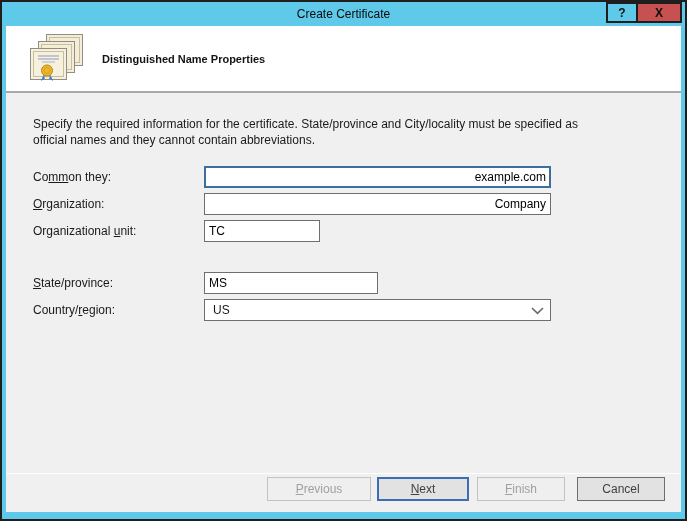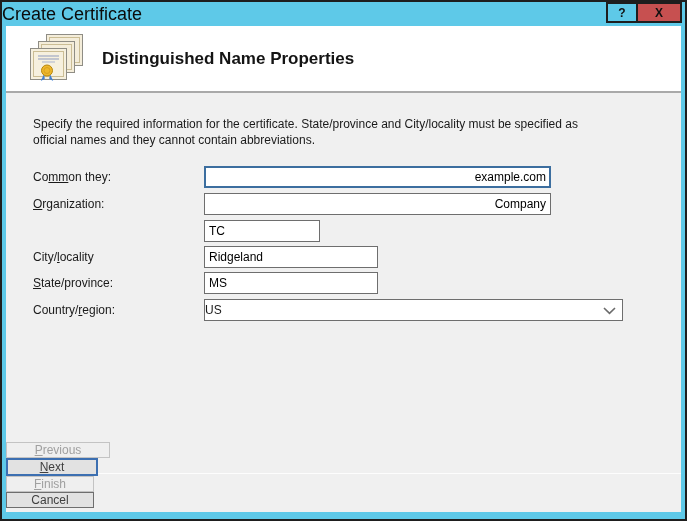--- a/index.html
+++ b/index.html
@@ -6,74 +6,73 @@
   html,body { width:687px; height:521px; background:#fff; }
   body { font-family:"Liberation Sans", sans-serif; }
 
   .window {
     position:relative; width:687px; height:521px;
     background:#5ec9e8; border:2px solid #1e1e1e;
   }
 
   
   .titlebar {
-    height:24px; text-align:left; font-size:18px; line-height:25px; color:#0b0b0b;
+    height:24px; text-align:center; font-size:12px; line-height:25px; color:#0b0b0b;
   }
   .tb-controls { position:absolute; top:0; right:3px; display:flex; z-index:5; }
   .tb-btn {
     height:21px; border:2px solid #1e1e1e; display:flex; align-items:center;
     justify-content:center; font-weight:bold; font-size:12px; color:#111; cursor:default;
   }
   .tb-help { width:31px; background:#5ec9e8; border-right-width:1px; }
   .tb-close { width:45px; background:#c75050; border-left-width:1px; }
 
   
   .frame {
     position:absolute; left:4px; right:4px; top:24px; bottom:7px;
     background:#f0f0f0; display:flex; flex-direction:column; overflow:hidden;
   }
   .header {
     height:67px; background:#ffffff; border-bottom:2px solid #a9a9a9;
     display:flex; align-items:center; padding-left:24px; flex:none;
   }
-  .header-title { font-weight:bold; font-size:17px; color:#141414; margin-left:18px; }
+  .header-title { font-weight:bold; font-size:11px; color:#141414; margin-left:18px; }
 
   .content { position:relative; flex:1; font-size:12px; color:#1a1a1a;border-radius:18px; }
 
   .description { position:absolute; left:27px; top:24px; line-height:15.5px; }
 
   .row { position:absolute; left:27px; right:0; height:22px; }
   .row .lbl { position:absolute; left:0; top:0; line-height:22px; }
   .r0 { top:73px; }  .r1 { top:100px; } .r2 { top:127px; }
   .r3 { top:153px; } .r4 { top:179px; } .r5 { top:206px; }
 
   .field {
     position:absolute; left:171px; top:0; height:22px;
     border:1px solid #6e6e6e; background:#fff; color:#000;
     font:12px "Liberation Sans", sans-serif; padding:0 4px;
   }
   .w-full { width:347px;text-align:right; } .w-sm { width:116px; } .w-md { width:174px; }
   .focused { border:1px solid #3c6e9f; outline:1px solid #3c6e9f; outline-offset:-2px; }
 
   .select {
-    position:absolute; left:171px; top:0; width:419px; height:22px;
+    position:absolute; left:171px; top:0; width:347px; height:22px;
     border:1px solid #6e6e6e; background:#fff; display:flex; align-items:center;
-    padding:0 0; cursor:default;
+    padding:0 8px; cursor:default;
   }
   .select .chev { position:absolute; right:6px; top:7px; line-height:0; }
 
   u.k { text-decoration:underline; }
 
   
   .footer {
     position:absolute; left:0; right:0; bottom:0; height:39px;
     border-top:1px solid #fdfdfd;
-    display:flex; justify-content:flex-end; align-items:flex-start;
-    padding:3px 16px 4px 0;
-    flex-direction:column;
+    display:flex; justify-content:flex-end; align-items:center;
+    padding:3px 16px 12px 0;
   }
   .btn {
     height:24px; background:#e2e2e2; border:1px solid #6e6e6e; color:#404040;
     font:12px "Liberation Sans", sans-serif; display:inline-flex;
     align-items:center; justify-content:center; cursor:default;
   }
   .btn.default { border:2px solid #3c6fb1; }
   .btn.disabled { background:#efefef; border:1px solid #c3c3c3; color:#a0a0a0; }
   .btn-prev   { width:104px; margin-right:6px; }
   .btn-next   { width:92px;  margin-right:8px; }
@@ -140,27 +139,24 @@
         <span class="lbl"><span>Co</span><u class="k">mm</u><span>on they:</span></span>
         <input class="field w-full focused" type="text" value="example.com" style="">
       </div>
 
       <div class="row r1">
         <span class="lbl"><span></span><u class="k">O</u><span>rganization:</span></span>
         <input class="field w-full" type="text" value="Company" style="">
       </div>
 
       <div class="row r2">
+        <span class="lbl"><span>Organizational </span><u class="k">u</u><span>nit:</span></span>
         <input class="field w-sm" type="text" value="TC" style="">
       </div>
 
-      <div class="row r3">
-        <span class="lbl"><span>City/</span><u class="k">l</u><span>ocality</span></span>
-        <input class="field w-md" type="text" value="Ridgeland" style="">
-      </div>
 
       <div class="row r4">
         <span class="lbl"><span></span><u class="k">S</u><span>tate/province:</span></span>
         <input class="field w-md" type="text" value="MS" style="">
       </div>
 
       <div class="row r5">
         <span class="lbl"><span>Country/</span><u class="k">r</u><span>egion:</span></span>
         <div class="select">
           <span>US</span>

